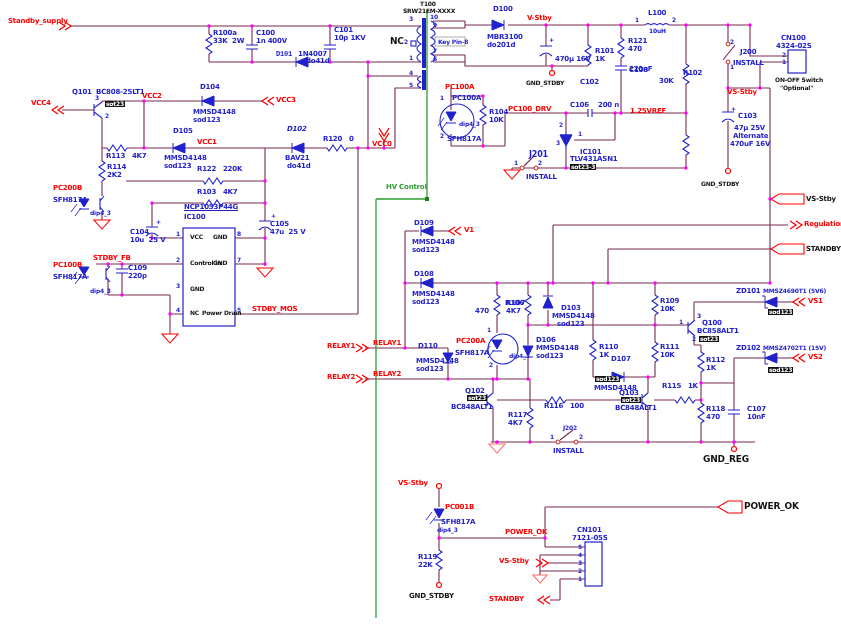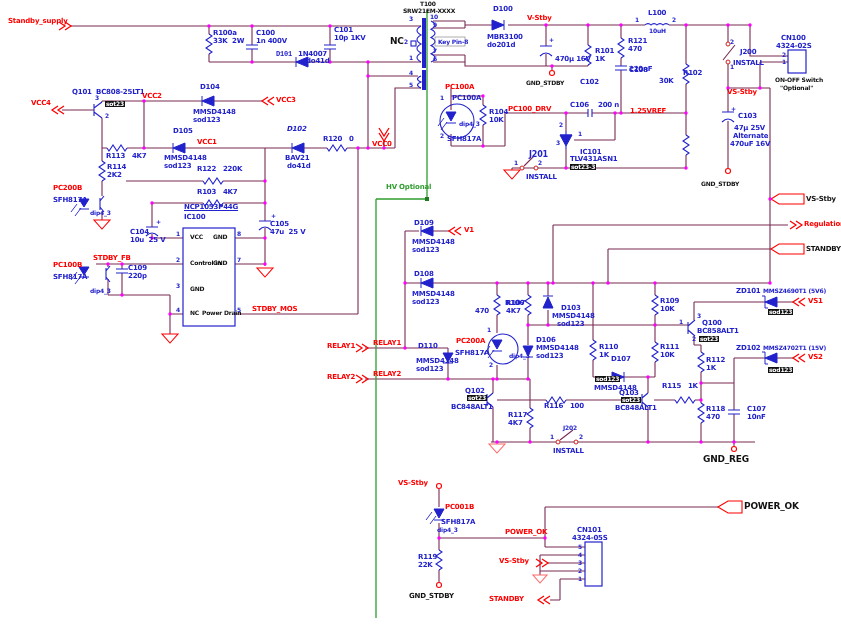--- a/index.html
+++ b/index.html
@@ -348,21 +348,21 @@
       <span class="lbl blue s6" style="left: 538px; top: 160px;">2</span>
       <span class="lbl red" style="left: 445px; top: 84px;">PC100A</span>
       <span class="lbl blue" style="left: 452px; top: 95px;">PC100A</span>
       <span class="lbl blue s6" style="left: 440px; top: 95px;">1</span>
       <span class="lbl blue s6" style="left: 440px; top: 133px;">2</span>
       <span class="lbl blue s6" style="left: 459px; top: 121px;">dip4_3</span>
       <span class="lbl blue" style="left: 447px; top: 136px;">SFH817A</span>
       <span class="lbl blue" style="left: 489px; top: 109px;">R104</span>
       <span class="lbl blue" style="left: 489px; top: 117px;">10K</span>
       <span class="lbl red" style="left: 508px; top: 106px;">PC100_DRV</span>
-      <span class="lbl green" style="left: 386px; top: 184px;">HV Optional</span>
+      <span class="lbl green" style="left: 386px; top: 184px;">HV Control</span>
       <span class="lbl red" style="left: 372px; top: 141px;">VCC0</span>
       <span class="lbl blue" style="left: 287px; top: 126px; font-style: italic;">D102</span>
       <span class="lbl blue" style="left: 285px; top: 155px;">BAV21</span>
       <span class="lbl blue" style="left: 287px; top: 163px;">do41d</span>
       <span class="lbl blue" style="left: 323px; top: 136px;">R120   0</span>
       <span class="lbl red" style="left: 31px; top: 100px;">VCC4</span>
       <span class="lbl blue" style="left: 72px; top: 89px;">Q101</span>
       <span class="lbl blue" style="left: 96px; top: 89px;">BC808-25LT1</span>
       <span class="lbl inv" style="left: 105px; top: 101px;">sot23</span>
       <span class="lbl blue s6" style="left: 95px; top: 95px;">3</span>
@@ -489,21 +489,21 @@
       <span class="lbl black" style="left: 806px; top: 196px;">VS-Stby</span>
       <span class="lbl red" style="left: 804px; top: 221px;">Regulation</span>
       <span class="lbl black" style="left: 806px; top: 246px;">STANDBY</span>
       <span class="lbl black s9" style="left: 744px; top: 502px;">POWER_OK</span>
       <span class="lbl red" style="left: 398px; top: 480px;">VS-Stby</span>
       <span class="lbl red" style="left: 445px; top: 504px;">PC001B</span>
       <span class="lbl blue" style="left: 441px; top: 519px;">SFH817A</span>
       <span class="lbl blue s6" style="left: 437px; top: 527px;">dip4_3</span>
       <span class="lbl red" style="left: 505px; top: 529px;">POWER_OK</span>
       <span class="lbl blue" style="left: 577px; top: 527px;">CN101</span>
-      <span class="lbl blue" style="left: 572px; top: 535px;">4324-05S</span>
+      <span class="lbl blue" style="left: 572px; top: 535px;">7121-05S</span>
       <span class="lbl blue s6" style="left: 578px; top: 544px;">5</span>
       <span class="lbl blue s6" style="left: 578px; top: 552px;">4</span>
       <span class="lbl blue s6" style="left: 578px; top: 560px;">3</span>
       <span class="lbl blue s6" style="left: 578px; top: 568px;">2</span>
       <span class="lbl blue s6" style="left: 578px; top: 576px;">1</span>
       <span class="lbl red" style="left: 499px; top: 558px;">VS-Stby</span>
       <span class="lbl red" style="left: 489px; top: 596px;">STANDBY</span>
       <span class="lbl blue" style="left: 418px; top: 554px;">R119</span>
       <span class="lbl blue" style="left: 418px; top: 562px;">22K</span>
       <span class="lbl black" style="left: 409px; top: 593px;">GND_STDBY</span>

